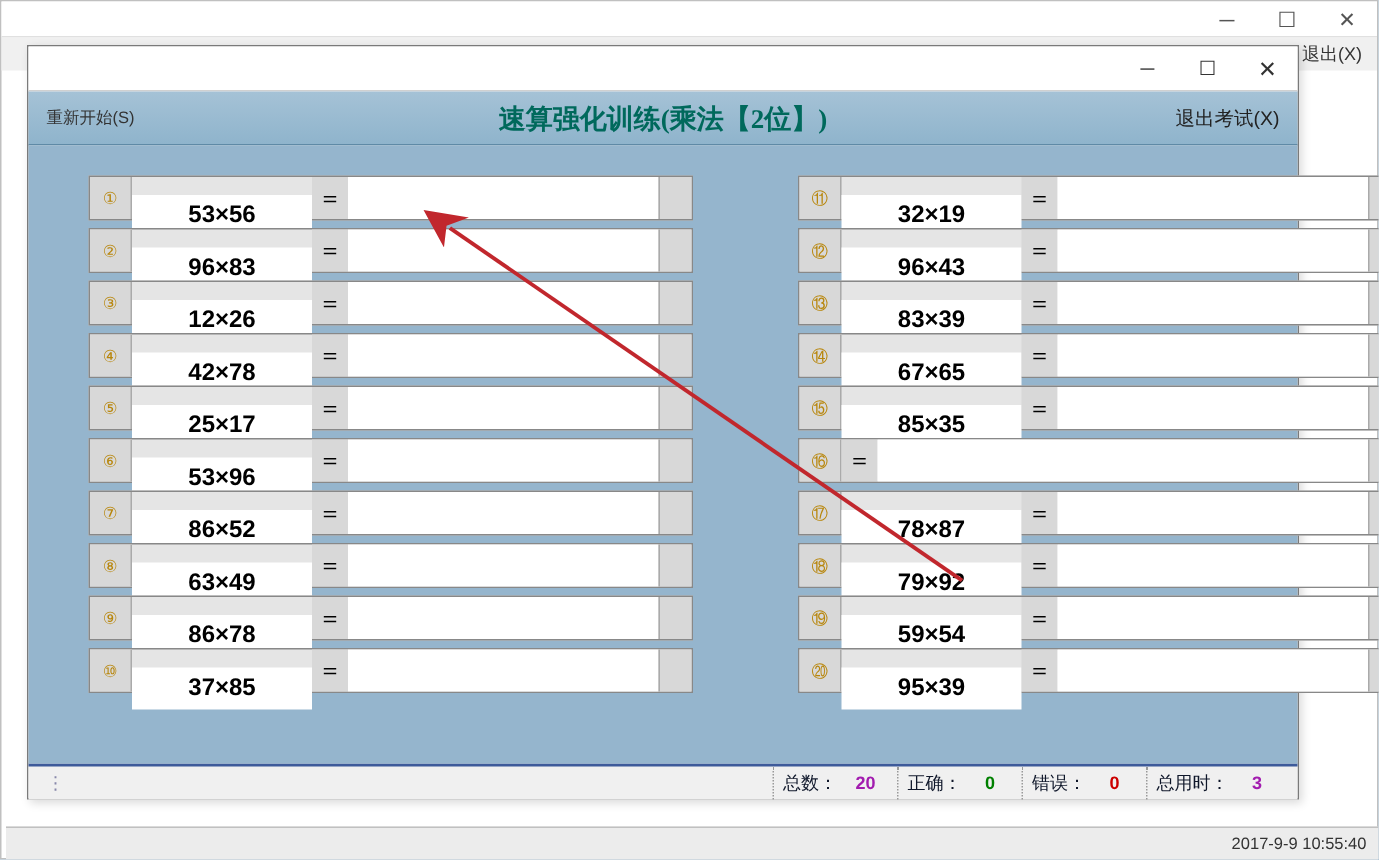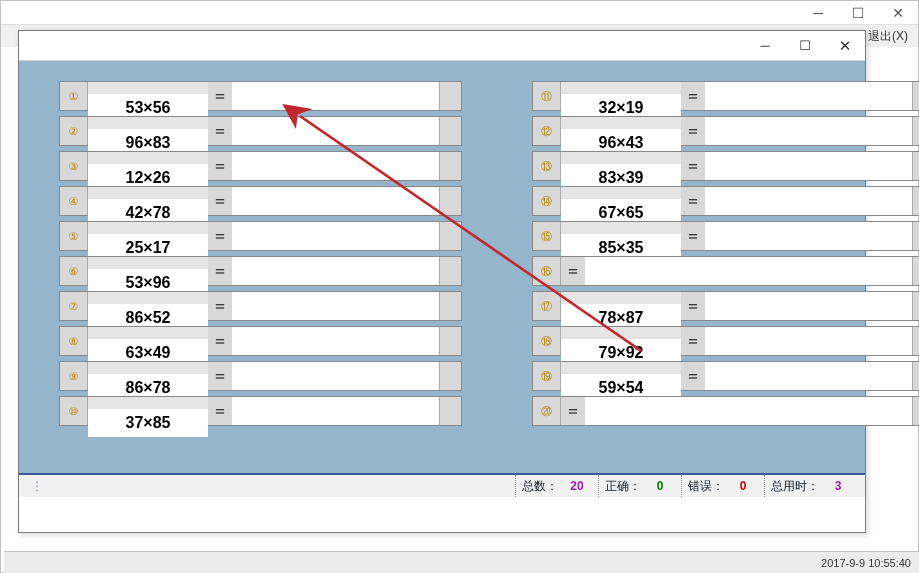--- a/index.html
+++ b/index.html
@@ -243,20 +243,25 @@
   </div>
 </div>
 
 <div class="inner-window">
   <div class="inner-titlebar">
     <div class="inner-ctrl">─</div>
     <div class="inner-ctrl">☐</div>
     <div class="inner-ctrl close">✕</div>
   </div>
 
+  <div class="app-header">
+    <div class="left">重新开始(S)</div>
+    <div class="center">速算强化训练(乘法【2位】)</div>
+    <div class="right">退出考试(X)</div>
+  </div>
 
   <div class="main-area">
     <div class="column" id="col-left">
         <div class="problem-row">
           <div class="idx">①</div>
           <div class="expr">53×56</div>
           <div class="eq">＝</div>
           <input class="answer" type="text" style="">
           <div class="tail"></div>
         </div>
@@ -382,20 +387,21 @@
         </div>
         <div class="problem-row">
           <div class="idx">⑲</div>
           <div class="expr">59×54</div>
           <div class="eq">＝</div>
           <input class="answer" type="text" style="">
           <div class="tail"></div>
         </div>
         <div class="problem-row">
           <div class="idx">⑳</div>
+          <div class="expr">95×39</div>
           <div class="eq">＝</div>
           <input class="answer" type="text" style="">
           <div class="tail"></div>
         </div>
       </div>
 
     <svg class="arrow-svg" viewBox="0 0 768 412" preserveAspectRatio="none">
       <defs>
         <marker id="ah" markerWidth="12" markerHeight="12" refX="2" refY="5" orient="auto">
           <path d="M0,0 L10,5 L0,10 L3,5 Z" fill="#c1272d"></path>

